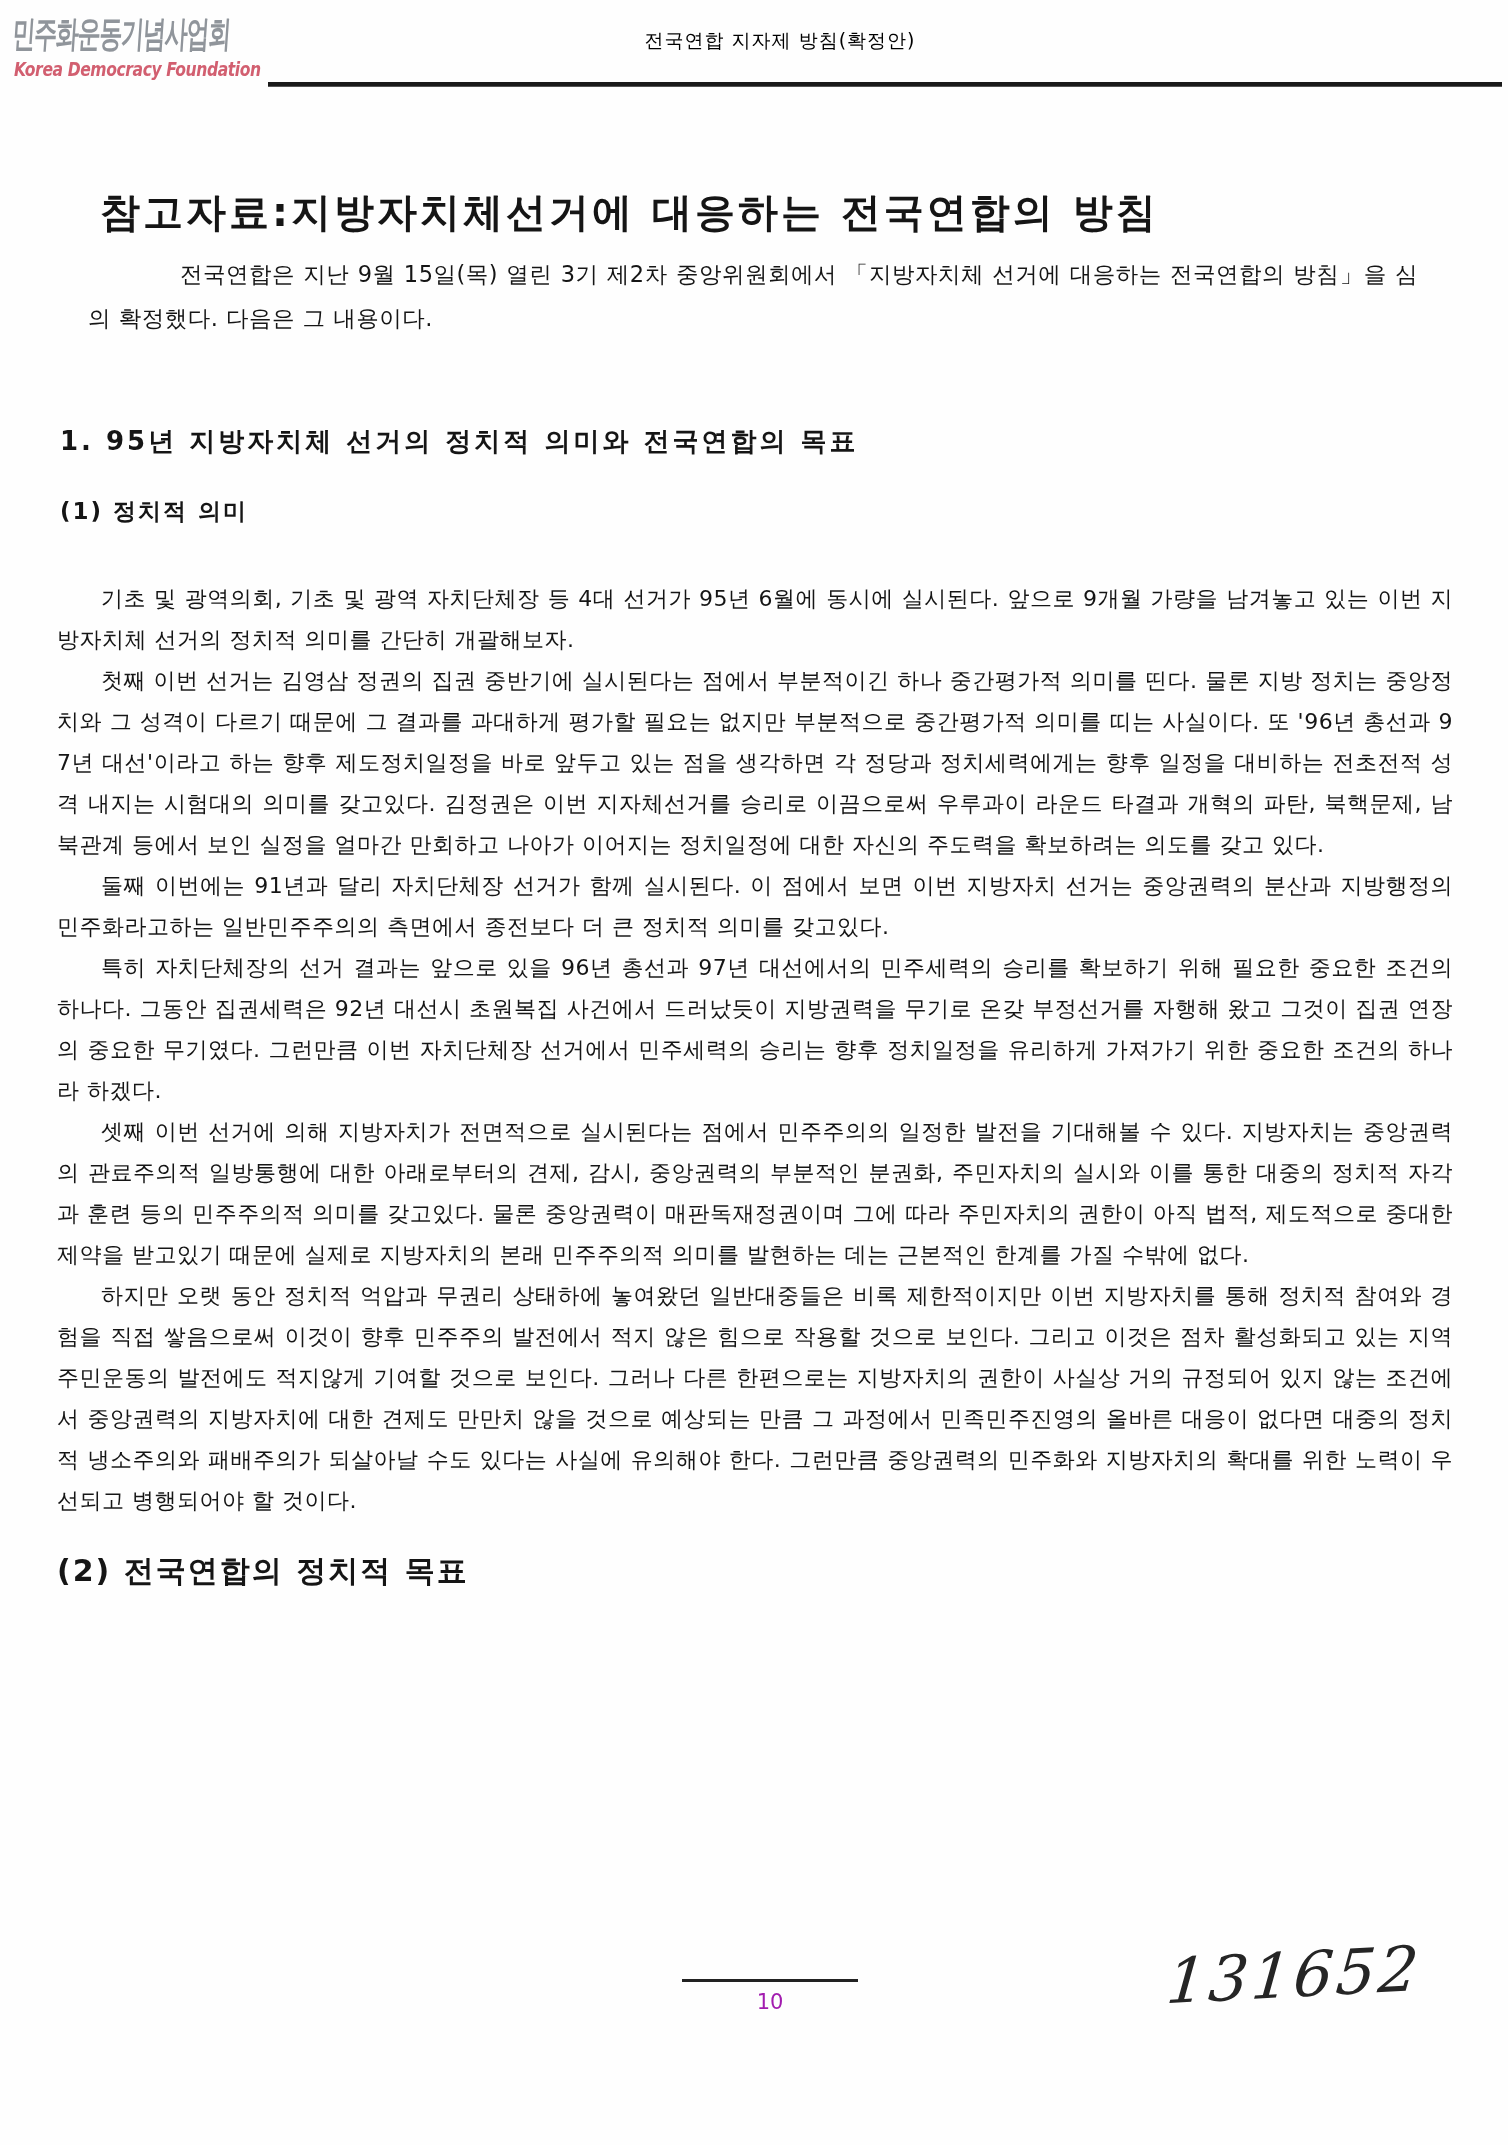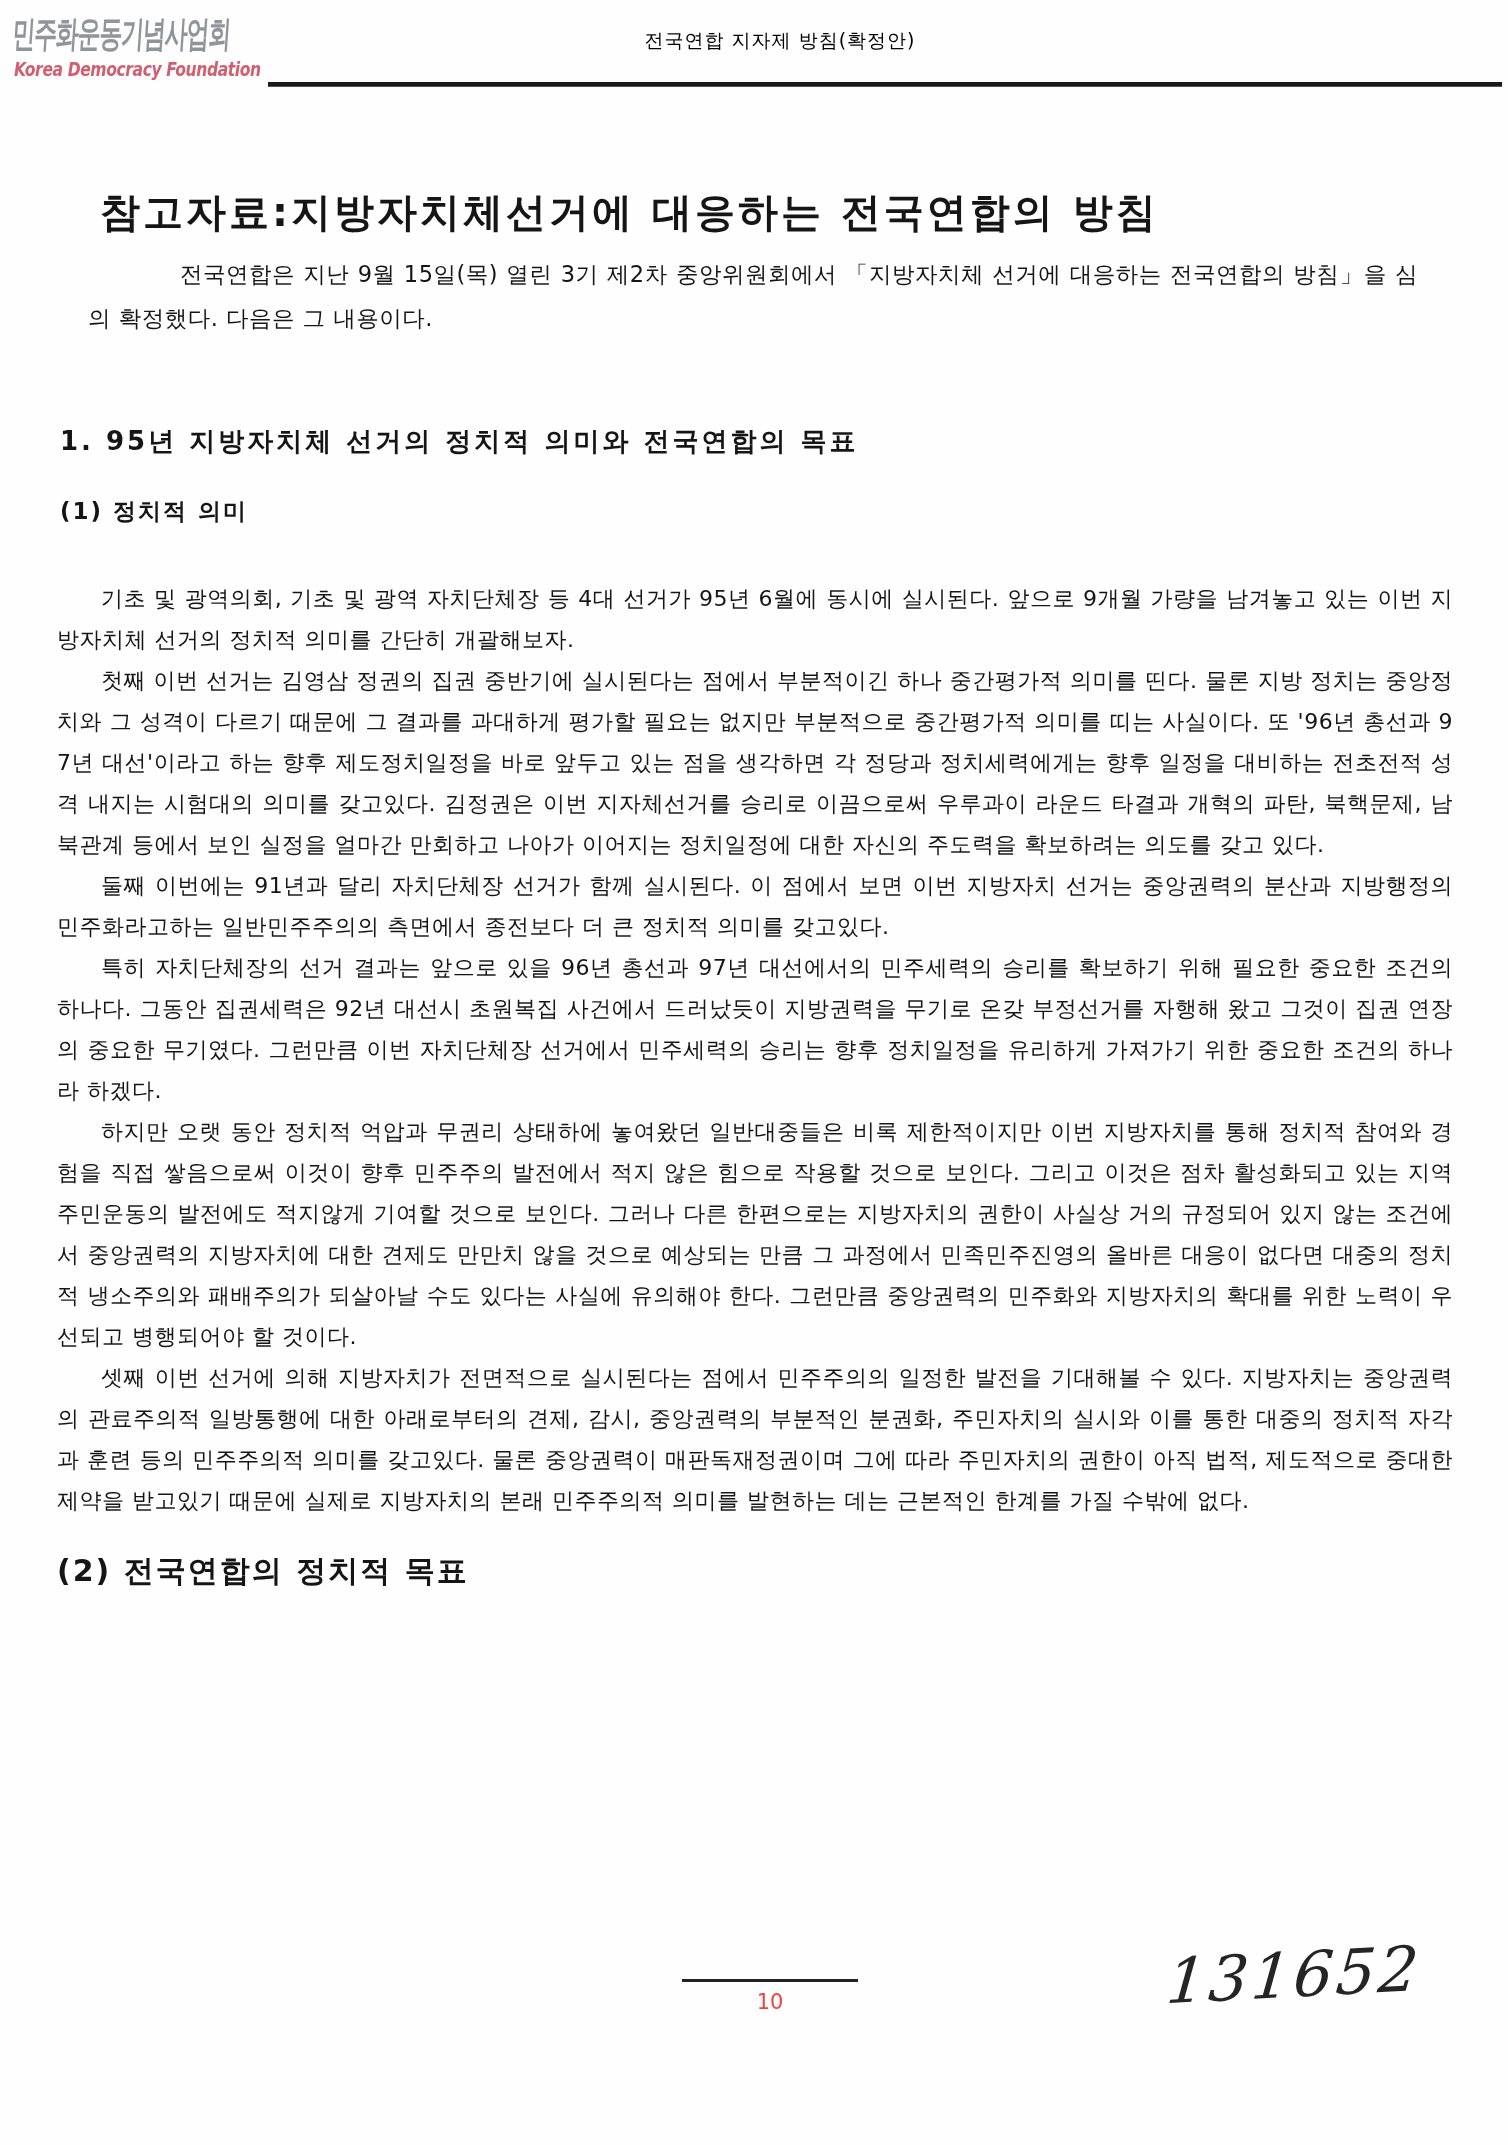--- a/index.html
+++ b/index.html
@@ -134,21 +134,21 @@
     height: 3px;
     background: #222;
   }
   .page-number {
     position: absolute;
     top: 1990px;
     left: 682px;
     width: 176px;
     text-align: center;
     font-size: 21px;
-    color: #ef4444;
+    color: #a21caf;
   }
   .handwritten {
     position: absolute;
     top: 1945px;
     left: 1170px;
     font-family: "DejaVu Serif", serif;
     font-style: italic;
     font-size: 62px;
     letter-spacing: 3px;
     color: #252525;
@@ -174,22 +174,22 @@
 
   <h2 class="sec1">1. 95년 지방자치체 선거의 정치적 의미와 전국연합의 목표</h2>
 
   <h3 class="sub1">(1) 정치적 의미</h3>
 
   <div class="body-text">
     <p>기초 및 광역의회, 기초 및 광역 자치단체장 등 4대 선거가 95년 6월에 동시에 실시된다. 앞으로 9개월 가량을 남겨놓고 있는 이번 지방자치체 선거의 정치적 의미를 간단히 개괄해보자.</p>
     <p>첫째 이번 선거는 김영삼 정권의 집권 중반기에 실시된다는 점에서 부분적이긴 하나 중간평가적 의미를 띤다. 물론 지방 정치는 중앙정치와 그 성격이 다르기 때문에 그 결과를 과대하게 평가할 필요는 없지만 부분적으로 중간평가적 의미를 띠는 사실이다. 또 '96년 총선과 97년 대선'이라고 하는 향후 제도정치일정을 바로 앞두고 있는 점을 생각하면 각 정당과 정치세력에게는 향후 일정을 대비하는 전초전적 성격 내지는 시험대의 의미를 갖고있다. 김정권은 이번 지자체선거를 승리로 이끔으로써 우루과이 라운드 타결과 개혁의 파탄, 북핵문제, 남북관계 등에서 보인 실정을 얼마간 만회하고 나아가 이어지는 정치일정에 대한 자신의 주도력을 확보하려는 의도를 갖고 있다.</p>
     <p>둘째 이번에는 91년과 달리 자치단체장 선거가 함께 실시된다. 이 점에서 보면 이번 지방자치 선거는 중앙권력의 분산과 지방행정의 민주화라고하는 일반민주주의의 측면에서 종전보다 더 큰 정치적 의미를 갖고있다.</p>
     <p>특히 자치단체장의 선거 결과는 앞으로 있을 96년 총선과 97년 대선에서의 민주세력의 승리를 확보하기 위해 필요한 중요한 조건의 하나다. 그동안 집권세력은 92년 대선시 초원복집 사건에서 드러났듯이 지방권력을 무기로 온갖 부정선거를 자행해 왔고 그것이 집권 연장의 중요한 무기였다. 그런만큼 이번 자치단체장 선거에서 민주세력의 승리는 향후 정치일정을 유리하게 가져가기 위한 중요한 조건의 하나라 하겠다.</p>
+    <p>셋째 이번 선거에 의해 지방자치가 전면적으로 실시된다는 점에서 민주주의의 일정한 발전을 기대해볼 수 있다. 지방자치는 중앙권력의 관료주의적 일방통행에 대한 아래로부터의 견제, 감시, 중앙권력의 부분적인 분권화, 주민자치의 실시와 이를 통한 대중의 정치적 자각과 훈련 등의 민주주의적 의미를 갖고있다. 물론 중앙권력이 매판독재정권이며 그에 따라 주민자치의 권한이 아직 법적, 제도적으로 중대한 제약을 받고있기 때문에 실제로 지방자치의 본래 민주주의적 의미를 발현하는 데는 근본적인 한계를 가질 수밖에 없다.</p>
     <p>하지만 오랫 동안 정치적 억압과 무권리 상태하에 놓여왔던 일반대중들은 비록 제한적이지만 이번 지방자치를 통해 정치적 참여와 경험을 직접 쌓음으로써 이것이 향후 민주주의 발전에서 적지 않은 힘으로 작용할 것으로 보인다. 그리고 이것은 점차 활성화되고 있는 지역주민운동의 발전에도 적지않게 기여할 것으로 보인다. 그러나 다른 한편으로는 지방자치의 권한이 사실상 거의 규정되어 있지 않는 조건에서 중앙권력의 지방자치에 대한 견제도 만만치 않을 것으로 예상되는 만큼 그 과정에서 민족민주진영의 올바른 대응이 없다면 대중의 정치적 냉소주의와 패배주의가 되살아날 수도 있다는 사실에 유의해야 한다. 그런만큼 중앙권력의 민주화와 지방자치의 확대를 위한 노력이 우선되고 병행되어야 할 것이다.</p>
-    <p>셋째 이번 선거에 의해 지방자치가 전면적으로 실시된다는 점에서 민주주의의 일정한 발전을 기대해볼 수 있다. 지방자치는 중앙권력의 관료주의적 일방통행에 대한 아래로부터의 견제, 감시, 중앙권력의 부분적인 분권화, 주민자치의 실시와 이를 통한 대중의 정치적 자각과 훈련 등의 민주주의적 의미를 갖고있다. 물론 중앙권력이 매판독재정권이며 그에 따라 주민자치의 권한이 아직 법적, 제도적으로 중대한 제약을 받고있기 때문에 실제로 지방자치의 본래 민주주의적 의미를 발현하는 데는 근본적인 한계를 가질 수밖에 없다.</p>
 
     <h3 class="sub2">(2) 전국연합의 정치적 목표</h3>
 
   </div>
 
   <div class="footer-rule"></div>
   <div class="page-number">10</div>
   <div class="handwritten">131652</div>
 
 </div>

